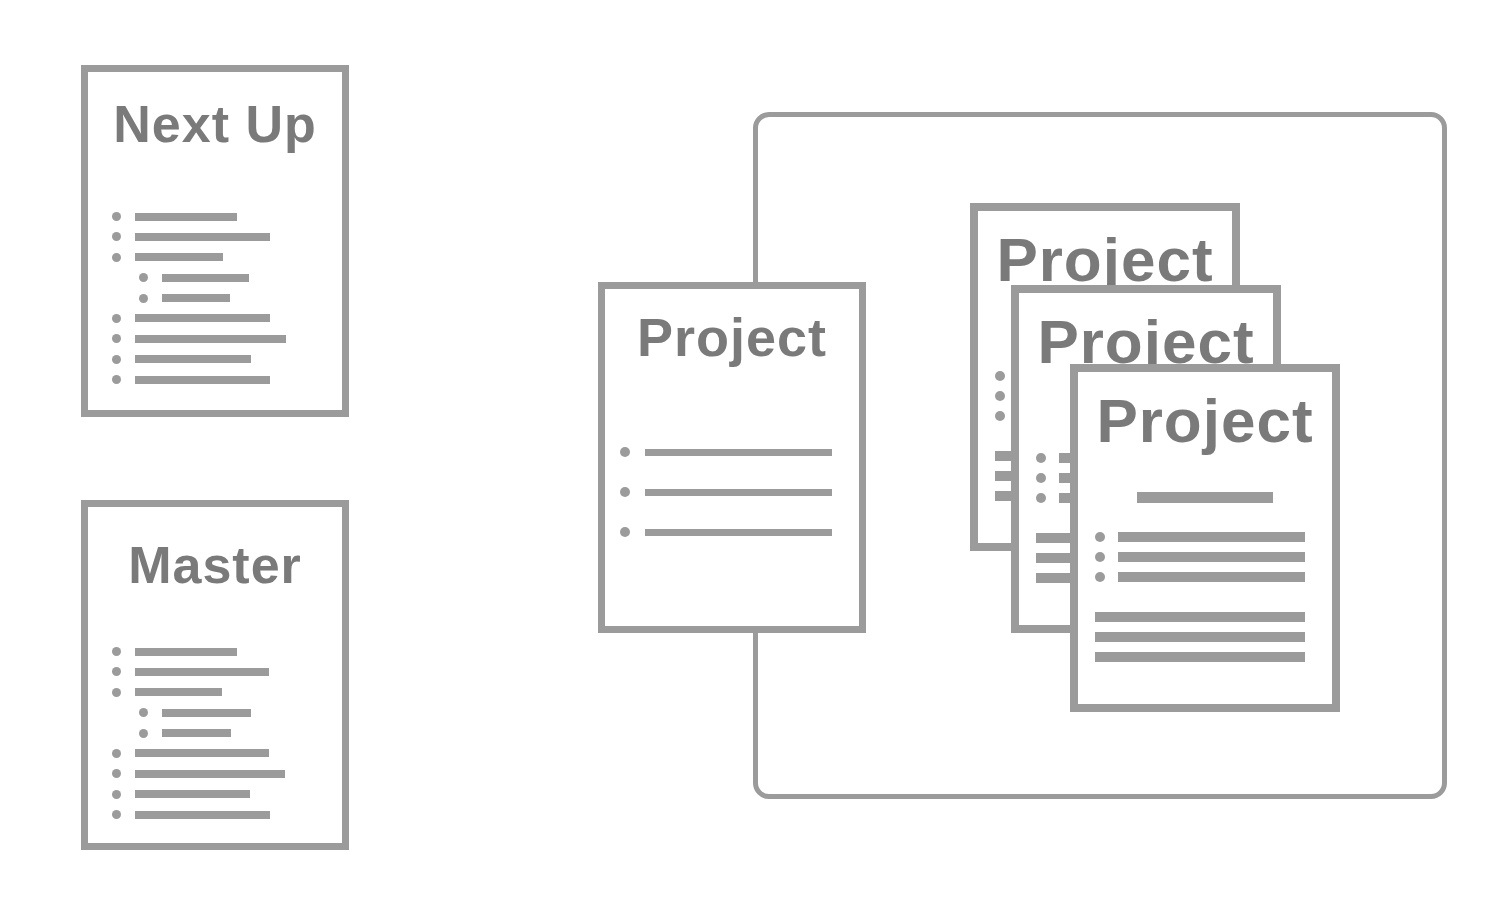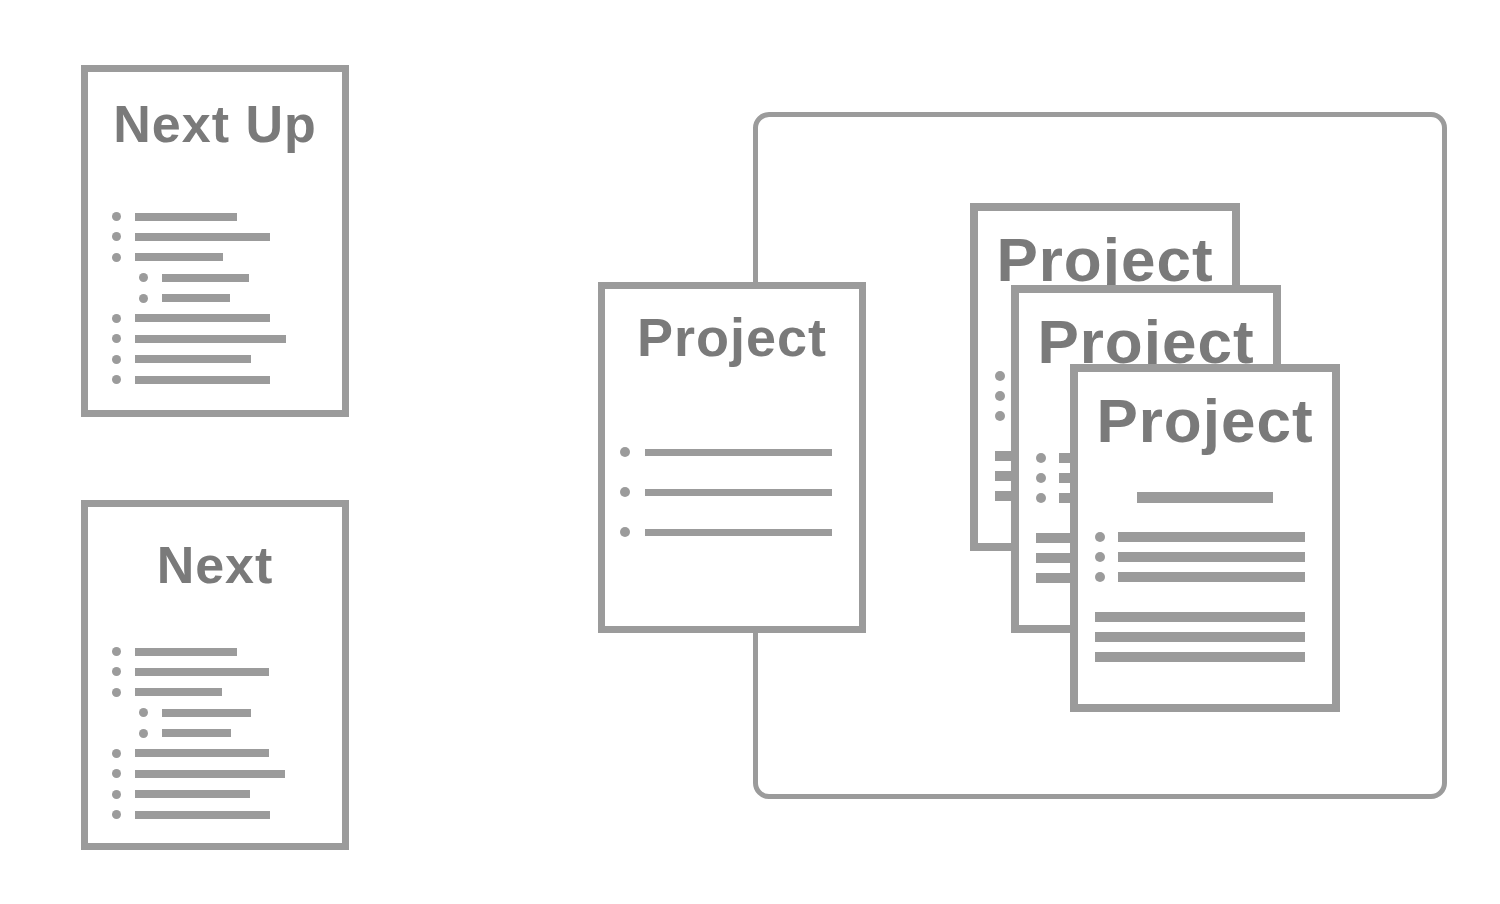--- a/index.html
+++ b/index.html
@@ -116,21 +116,21 @@
           <span class="bar" style="width: 116px;"></span>
         </div>
         <div class="line-row">
           <span class="dot"></span>
           <span class="bar" style="width: 135px;"></span>
         </div>
       </div>
   </div>
 
   <div class="card list-card" id="inbox-card">
-    <div class="card-title">Next</div>
+    <div class="card-title">Master</div>
     <div class="lines">
         <div class="line-row">
           <span class="dot"></span>
           <span class="bar" style="width: 102px;"></span>
         </div>
         <div class="line-row">
           <span class="dot"></span>
           <span class="bar" style="width: 134px;"></span>
         </div>
         <div class="line-row">

